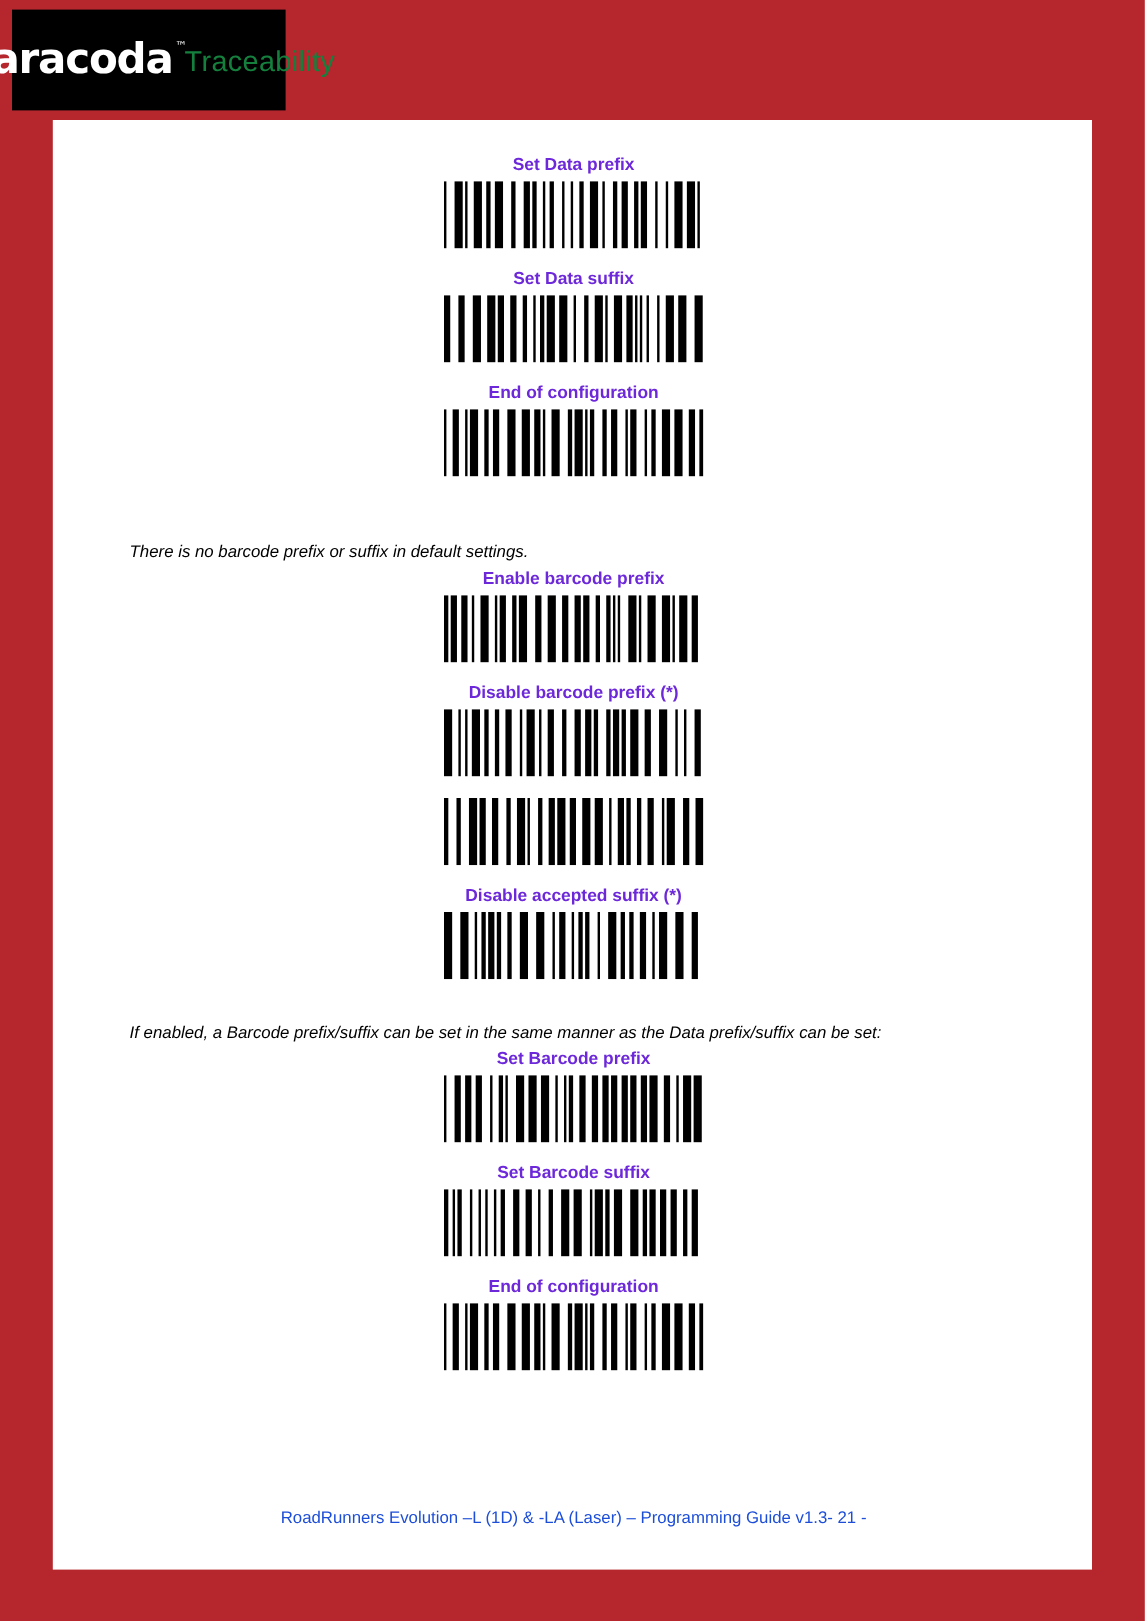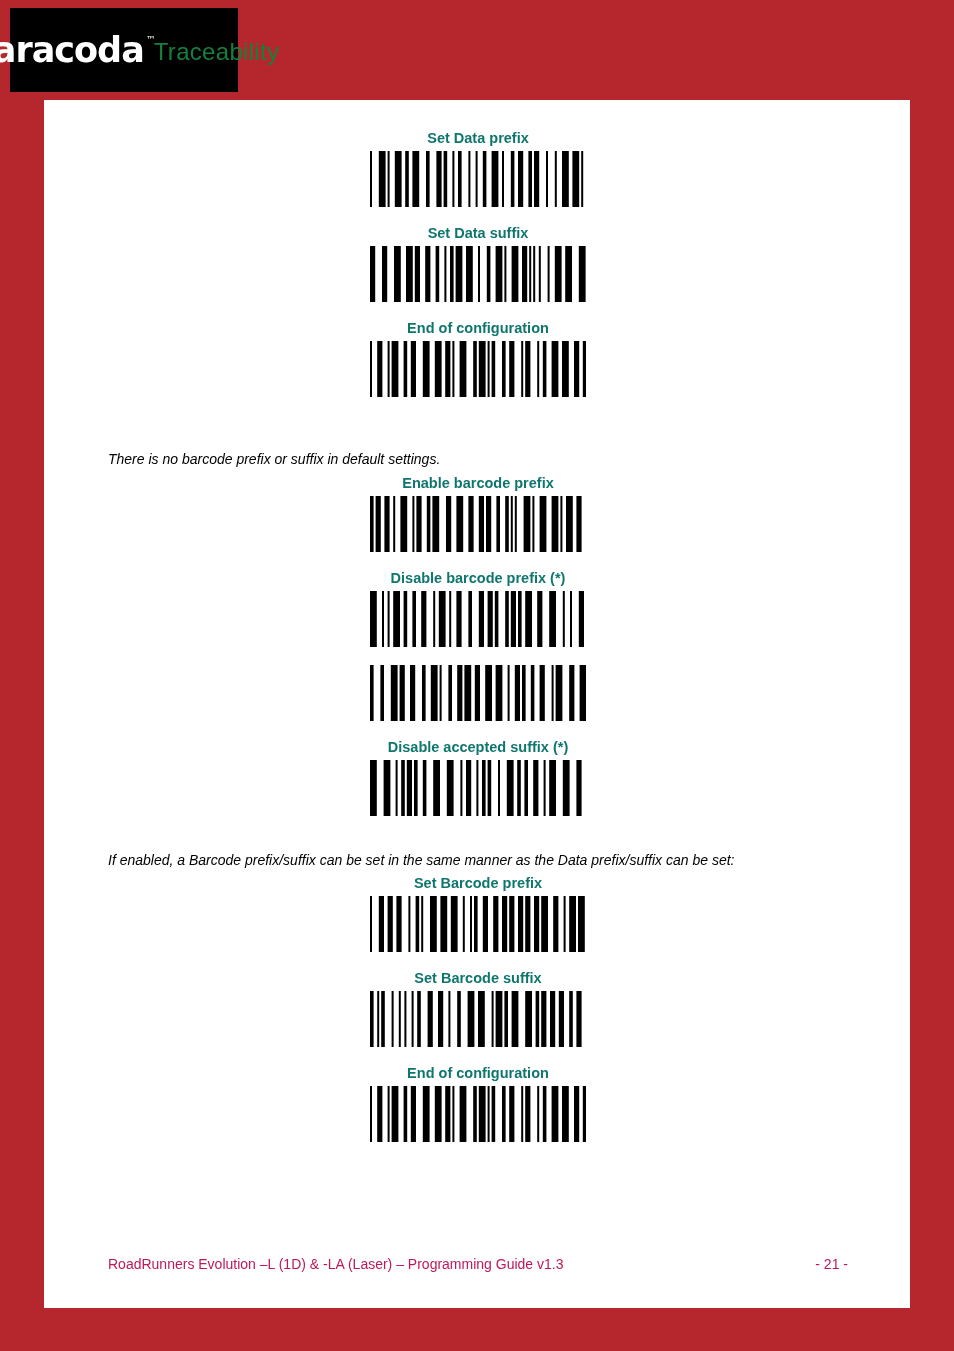--- a/index.html
+++ b/index.html
@@ -66,21 +66,21 @@
     position: absolute;
     left: 64px;
     top: 30px;
     width: 740px;
   }
 
   .caption {
     text-align: center;
     font-size: 14.5px;
     font-weight: bold;
-    color: #0f766e;
+    color: #6d28d9;
     margin: 0 0 5px 0;
   }
 
   .barcode-block {
     margin: 0 auto;
     display: block;
   }
 
   .gap-sm { height: 18px; }
   .gap-md { height: 34px; }
@@ -94,23 +94,23 @@
     margin: 0;
   }
   .para.nojustify { text-align: left; font-style: italic; }
 
   .footer {
     position: absolute;
     left: 64px;
     bottom: 36px;
     width: 740px;
     display: flex;
-    justify-content: space-between;
+    justify-content: center;
     font-size: 14px;
-    color: #be185d;
+    color: #1d4ed8;
   }
 
   svg { display: block; }
 </style>
 </head>
 <body>
 
 <div class="logo-box">
   <div class="logo-word">
     <span>baracoda</span><span class="logo-tm">™</span>

